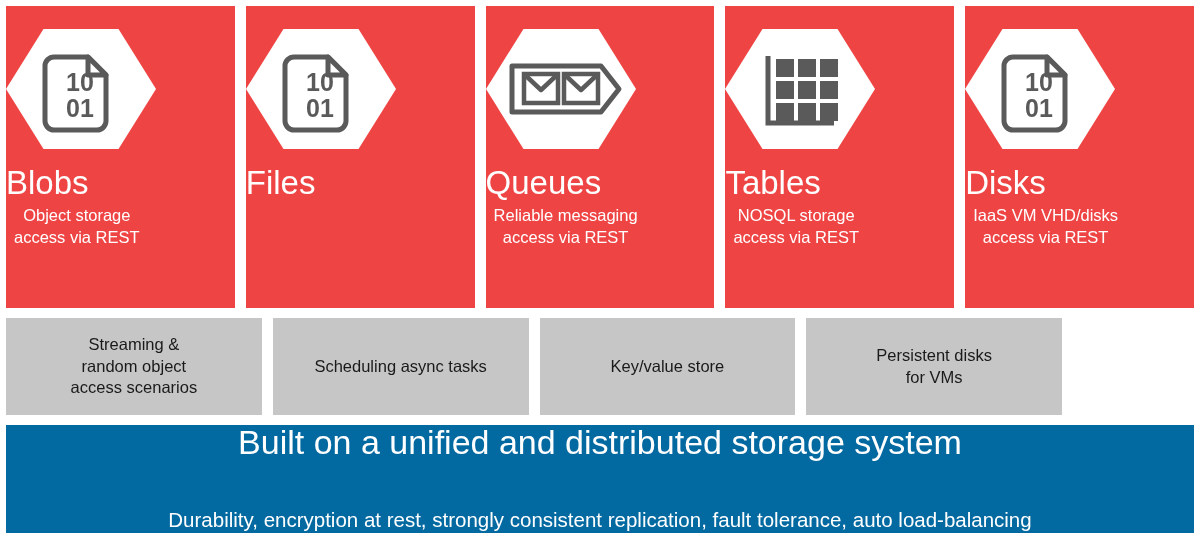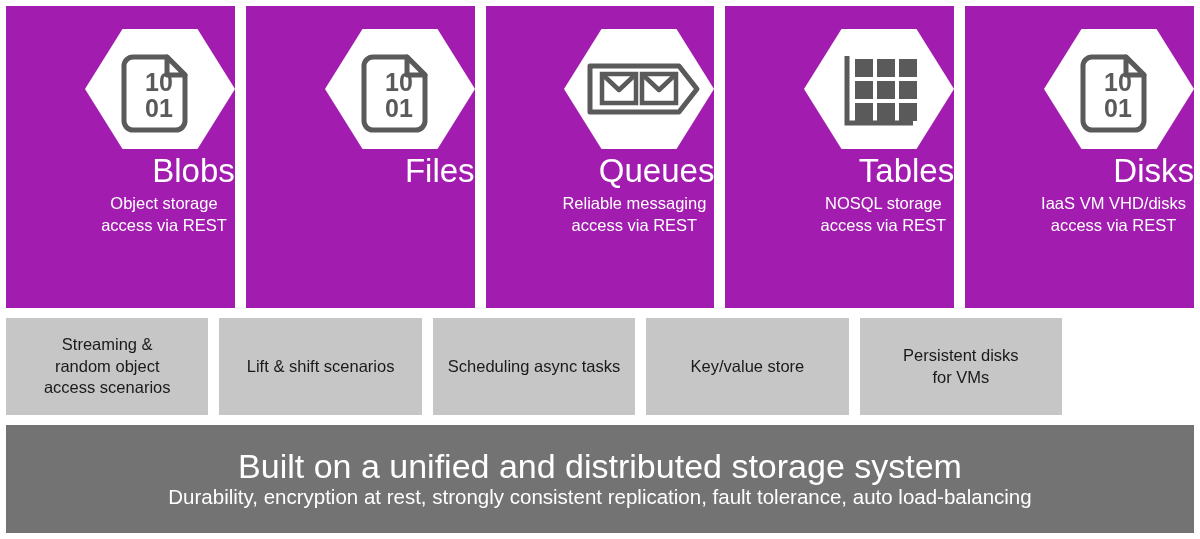--- a/index.html
+++ b/index.html
@@ -27,40 +27,41 @@
     position: absolute;
     left: 6px;
     top: 6px;
     width: 1188px;
     height: 302px;
     display: flex;
     gap: 11px;
   }
   .card {
     flex: 1 1 0;
-    background: #a21caf;
+    background: #ef4444;
     display: flex;
     flex-direction: column;
-    align-items: flex-end;
+    align-items: flex-start;
     position: relative;
     overflow: hidden;
   }
 
   .card-icon {
     margin-top: 18px;
     width: 150px;
     height: 130px;
     display: block;
   }
 
   .card-title {
     color: #ffffff;
     font-size: 33px;
     font-weight: 400;
     line-height: 1;
+    margin-top: 12px;
     letter-spacing: 0px;
     text-align: center;
   }
   .card-sub {
     color: #ffffff;
     font-size: 16.5px;
     line-height: 1.32;
     margin-top: 6px;
     text-align: center;
     padding: 0 8px;
@@ -92,25 +93,25 @@
     box-sizing: border-box;
   }
 
   
   .banner {
     position: absolute;
     left: 6px;
     top: 425px;
     width: 1188px;
     height: 108px;
-    background: #737373;
+    background: #0369a1;
     display: flex;
     flex-direction: column;
     align-items: center;
-    justify-content: center;
+    justify-content: space-between;
     box-sizing: border-box;
   }
   .banner-title {
     color: #ffffff;
     font-size: 34px;
     font-weight: 400;
     line-height: 1.05;
     text-align: center;
   }
   .banner-sub {
@@ -197,21 +198,20 @@
       <div class="card-sub">IaaS VM VHD/disks
 access via REST</div>
     </div>
 
   </div>
 
   <div class="captions-row">
     <div class="caption-box">Streaming &amp;
 random object
 access scenarios</div>
-    <div class="caption-box">Lift &amp; shift scenarios</div>
     <div class="caption-box">Scheduling async tasks</div>
     <div class="caption-box">Key/value store</div>
     <div class="caption-box">Persistent disks
 for VMs</div>
   </div>
 
   <div class="banner">
     <div class="banner-title">Built on a unified and distributed storage system</div>
     <div class="banner-sub">Durability, encryption at rest, strongly consistent replication, fault tolerance, auto load-balancing</div>
   </div>

